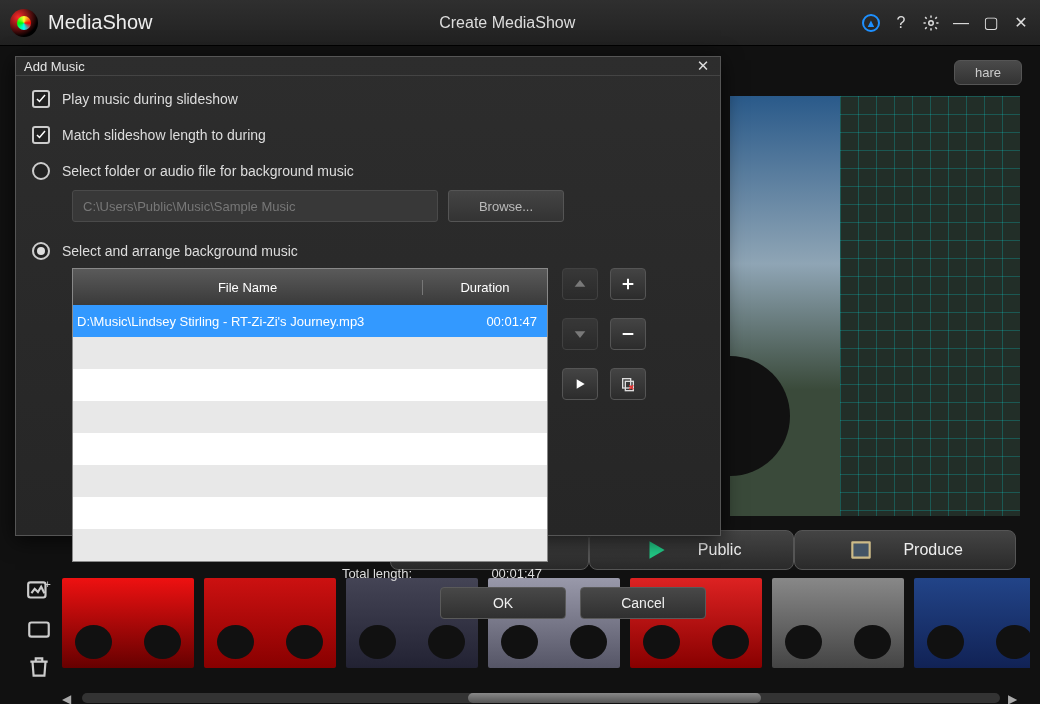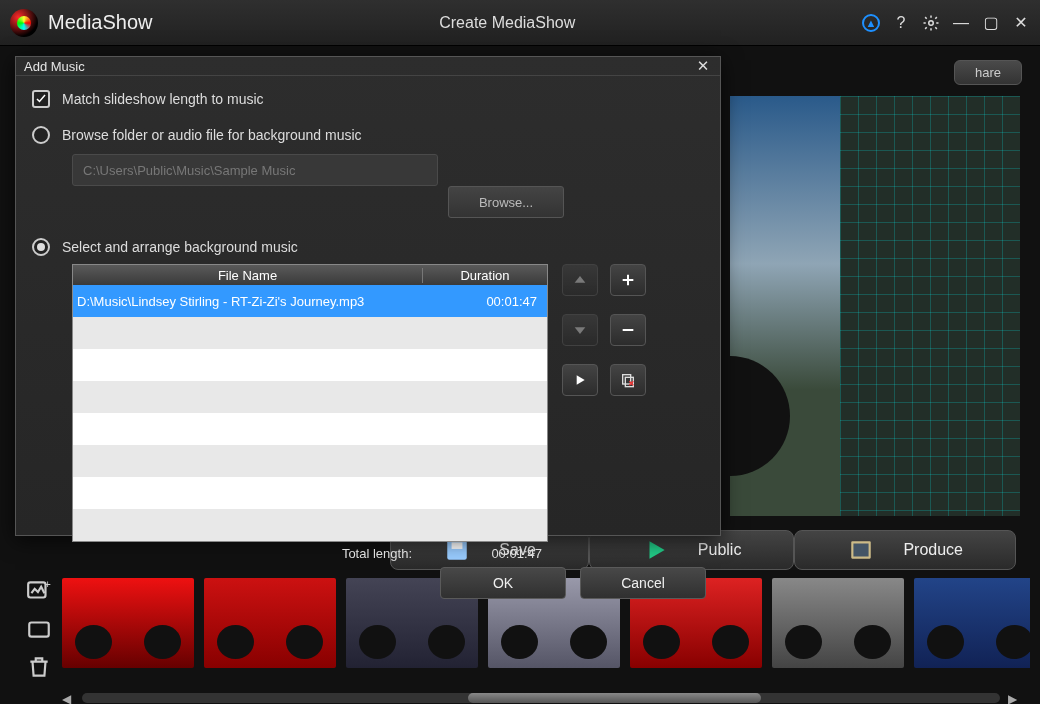--- a/index.html
+++ b/index.html
@@ -49,25 +49,25 @@
   .dlg-header{height:28px;display:flex;align-items:center;justify-content:space-between;padding:0 8px;font-size:13px;border-bottom:1px solid #444;}
   .dlg-close{width:18px;height:18px;display:flex;align-items:center;justify-content:center;cursor:pointer;font-size:15px;color:#ddd;}
   .dlg-body{flex:1;padding:14px 16px 6px 16px;font-size:14px;color:#ddd;}
   .opt{display:flex;align-items:center;gap:12px;margin-bottom:18px;}
   .chk{width:18px;height:18px;border:2px solid #ccc;border-radius:3px;display:flex;align-items:center;justify-content:center;cursor:pointer;background:#222;}
   .chk svg{width:12px;height:12px;}
   .radio{width:18px;height:18px;border:2px solid #ccc;border-radius:50%;display:flex;align-items:center;justify-content:center;cursor:pointer;background:#222;}
   .radio.sel::after{content:"";width:8px;height:8px;border-radius:50%;background:#ddd;}
   .pathrow{display:flex;gap:10px;margin:0 0 20px 40px;}
   .pathbox{flex:0 0 366px;height:32px;background:#383838;border:1px solid #4a4a4a;border-radius:3px;display:flex;align-items:center;padding:0 10px;color:#777;font-size:13px;}
-  .browse{width:116px;height:32px;background:linear-gradient(#444,#333);border:1px solid #555;border-radius:3px;color:#bbb;font-size:13px;margin-top:32px;}
+  .browse{width:116px;height:32px;background:linear-gradient(#444,#333);border:1px solid #555;border-radius:3px;color:#bbb;font-size:13px;}
 
   .tablewrap{margin:6px 0 0 40px;display:flex;gap:14px;}
   .table{width:476px;background:#fff;border:1px solid #888;color:#000;font-size:13px;}
-  .thead{display:flex;background:linear-gradient(#5a5a5a,#3a3a3a);color:#fff;height:20px;align-items:center;}
+  .thead{display:flex;background:linear-gradient(#5a5a5a,#3a3a3a);color:#fff;height:36px;align-items:center;}
   .thead .c1{flex:0 0 350px;text-align:center;border-right:1px solid #777;}
   .thead .c2{flex:1;text-align:center;}
   .trow{display:flex;height:32px;align-items:center;padding:0 4px;}
   .trow.sel{background:#3399ff;color:#fff;}
   .trow.alt{background:#e8e8e8;}
   .trow .c1{flex:0 0 350px;white-space:nowrap;overflow:hidden;}
   .trow .c2{flex:1;text-align:right;padding-right:6px;}
   .tfoot{display:flex;color:#ddd;font-size:13px;margin:4px 0 0 40px;width:476px;}
   .tfoot .c1{flex:0 0 350px;text-align:right;padding-right:10px;}
   .tfoot .c2{flex:1;text-align:right;padding-right:6px;}
@@ -215,25 +215,33 @@
     <span>Add Music</span>
     <div class="dlg-close">✕</div>
   </div>
   <div class="dlg-body">
     <div class="opt">
       <div class="chk">
           <svg viewBox="0 0 24 24" fill="none" stroke="#fff" stroke-width="3">
             <path d="M4 12l5 5 11-13"></path>
           </svg>
         </div>
-      <span>Match slideshow length to music</span>
+      <span>Play music during slideshow</span>
+    </div>
+    <div class="opt">
+      <div class="chk">
+          <svg viewBox="0 0 24 24" fill="none" stroke="#fff" stroke-width="3">
+            <path d="M4 12l5 5 11-13"></path>
+          </svg>
+        </div>
+      <span>Match slideshow length to during</span>
     </div>
     <div class="opt" style="margin-bottom:10px">
       <div class="radio"></div>
-      <span>Browse folder or audio file for background music</span>
+      <span>Select folder or audio file for background music</span>
     </div>
     <div class="pathrow">
       <div class="pathbox">C:\Users\Public\Music\Sample Music</div>
       <button class="browse">Browse...</button>
     </div>
     <div class="opt" style="margin-bottom:8px">
       <div class="radio sel"></div>
       <span>Select and arrange background music</span>
     </div>
 

